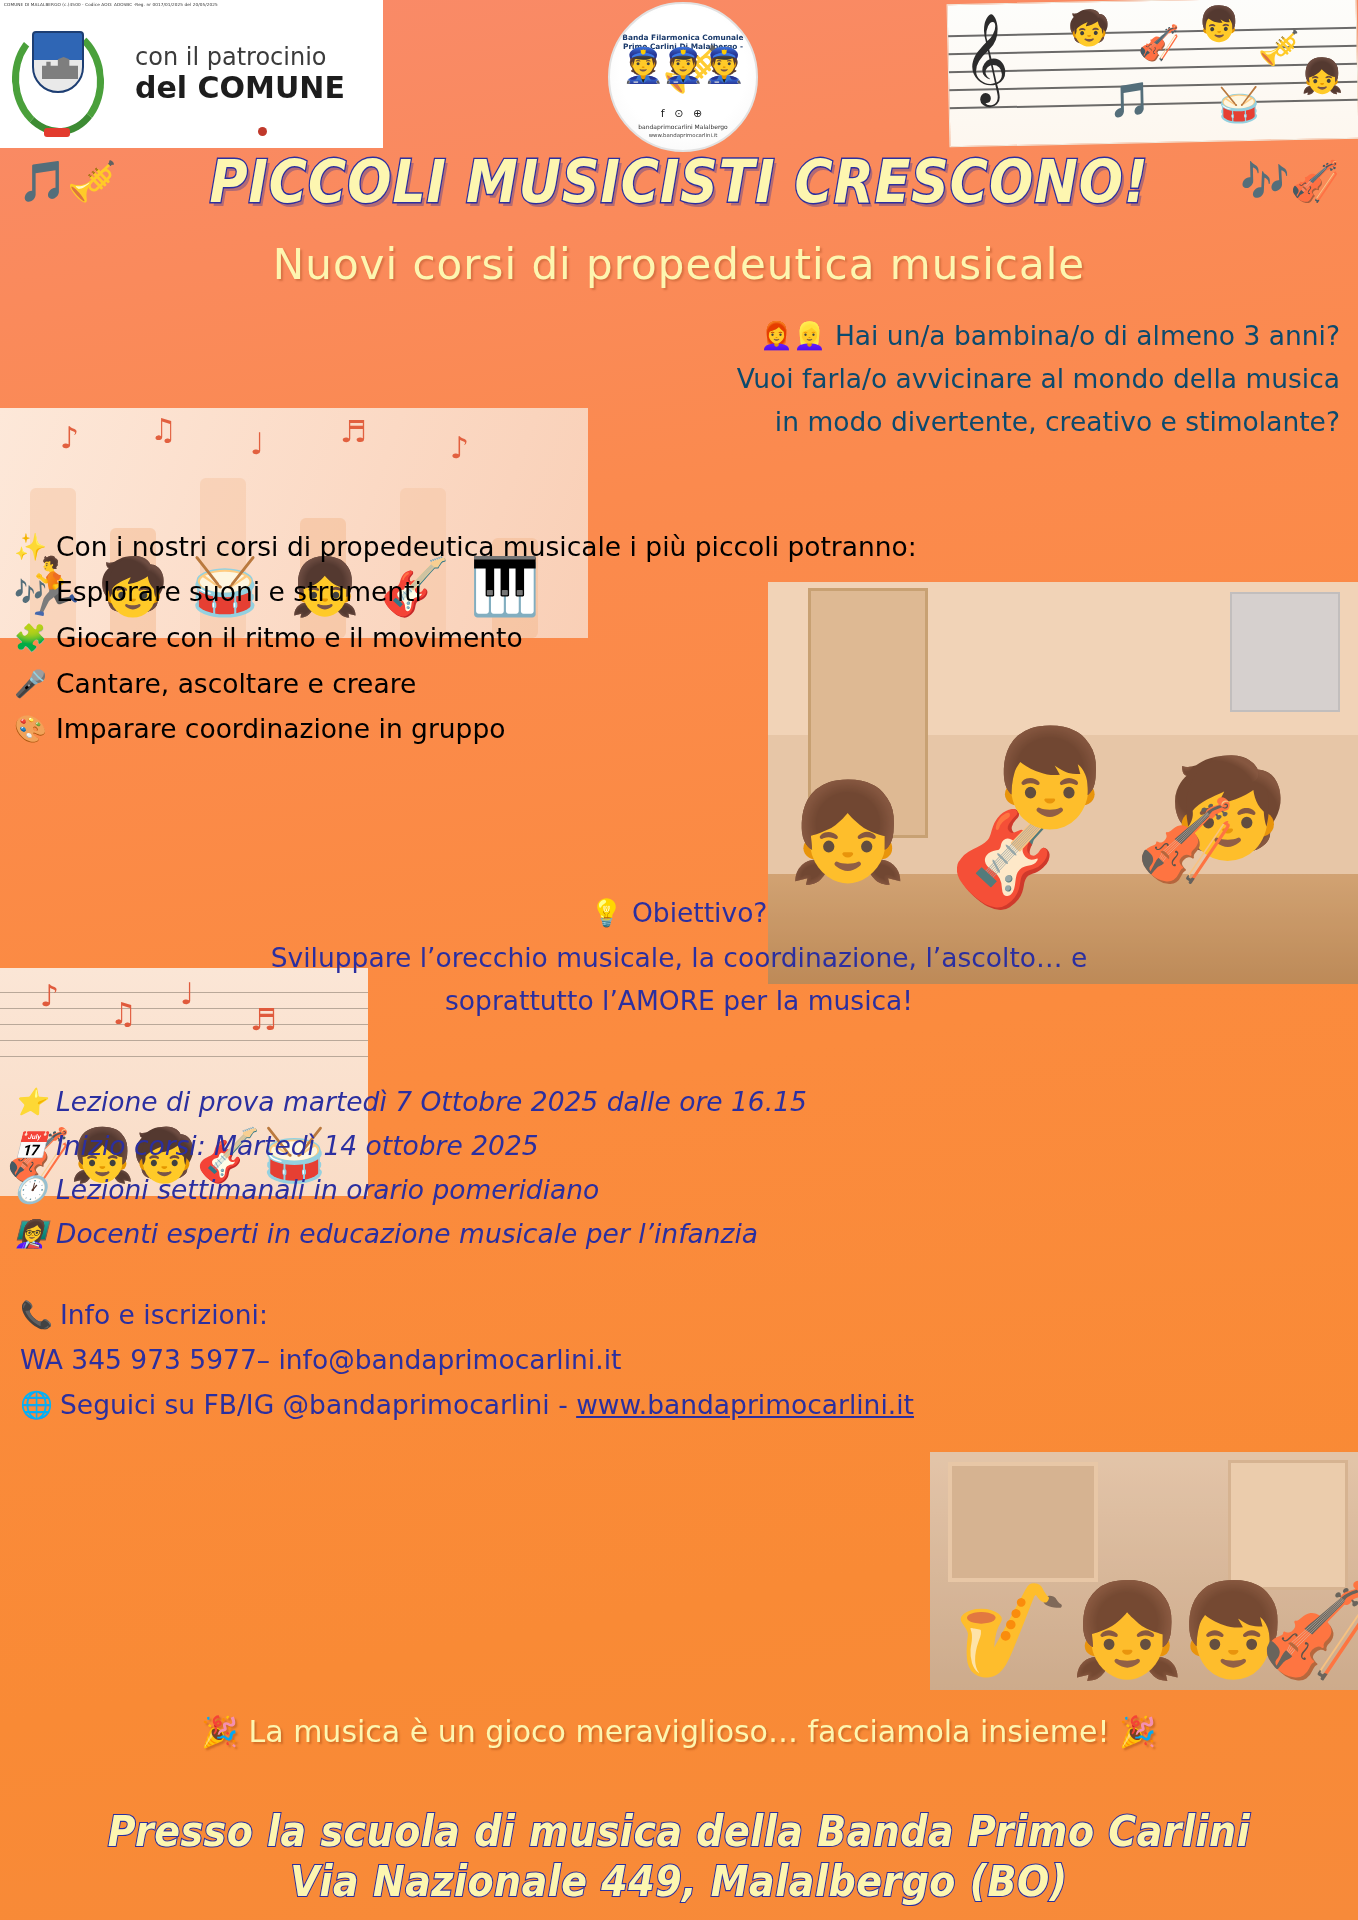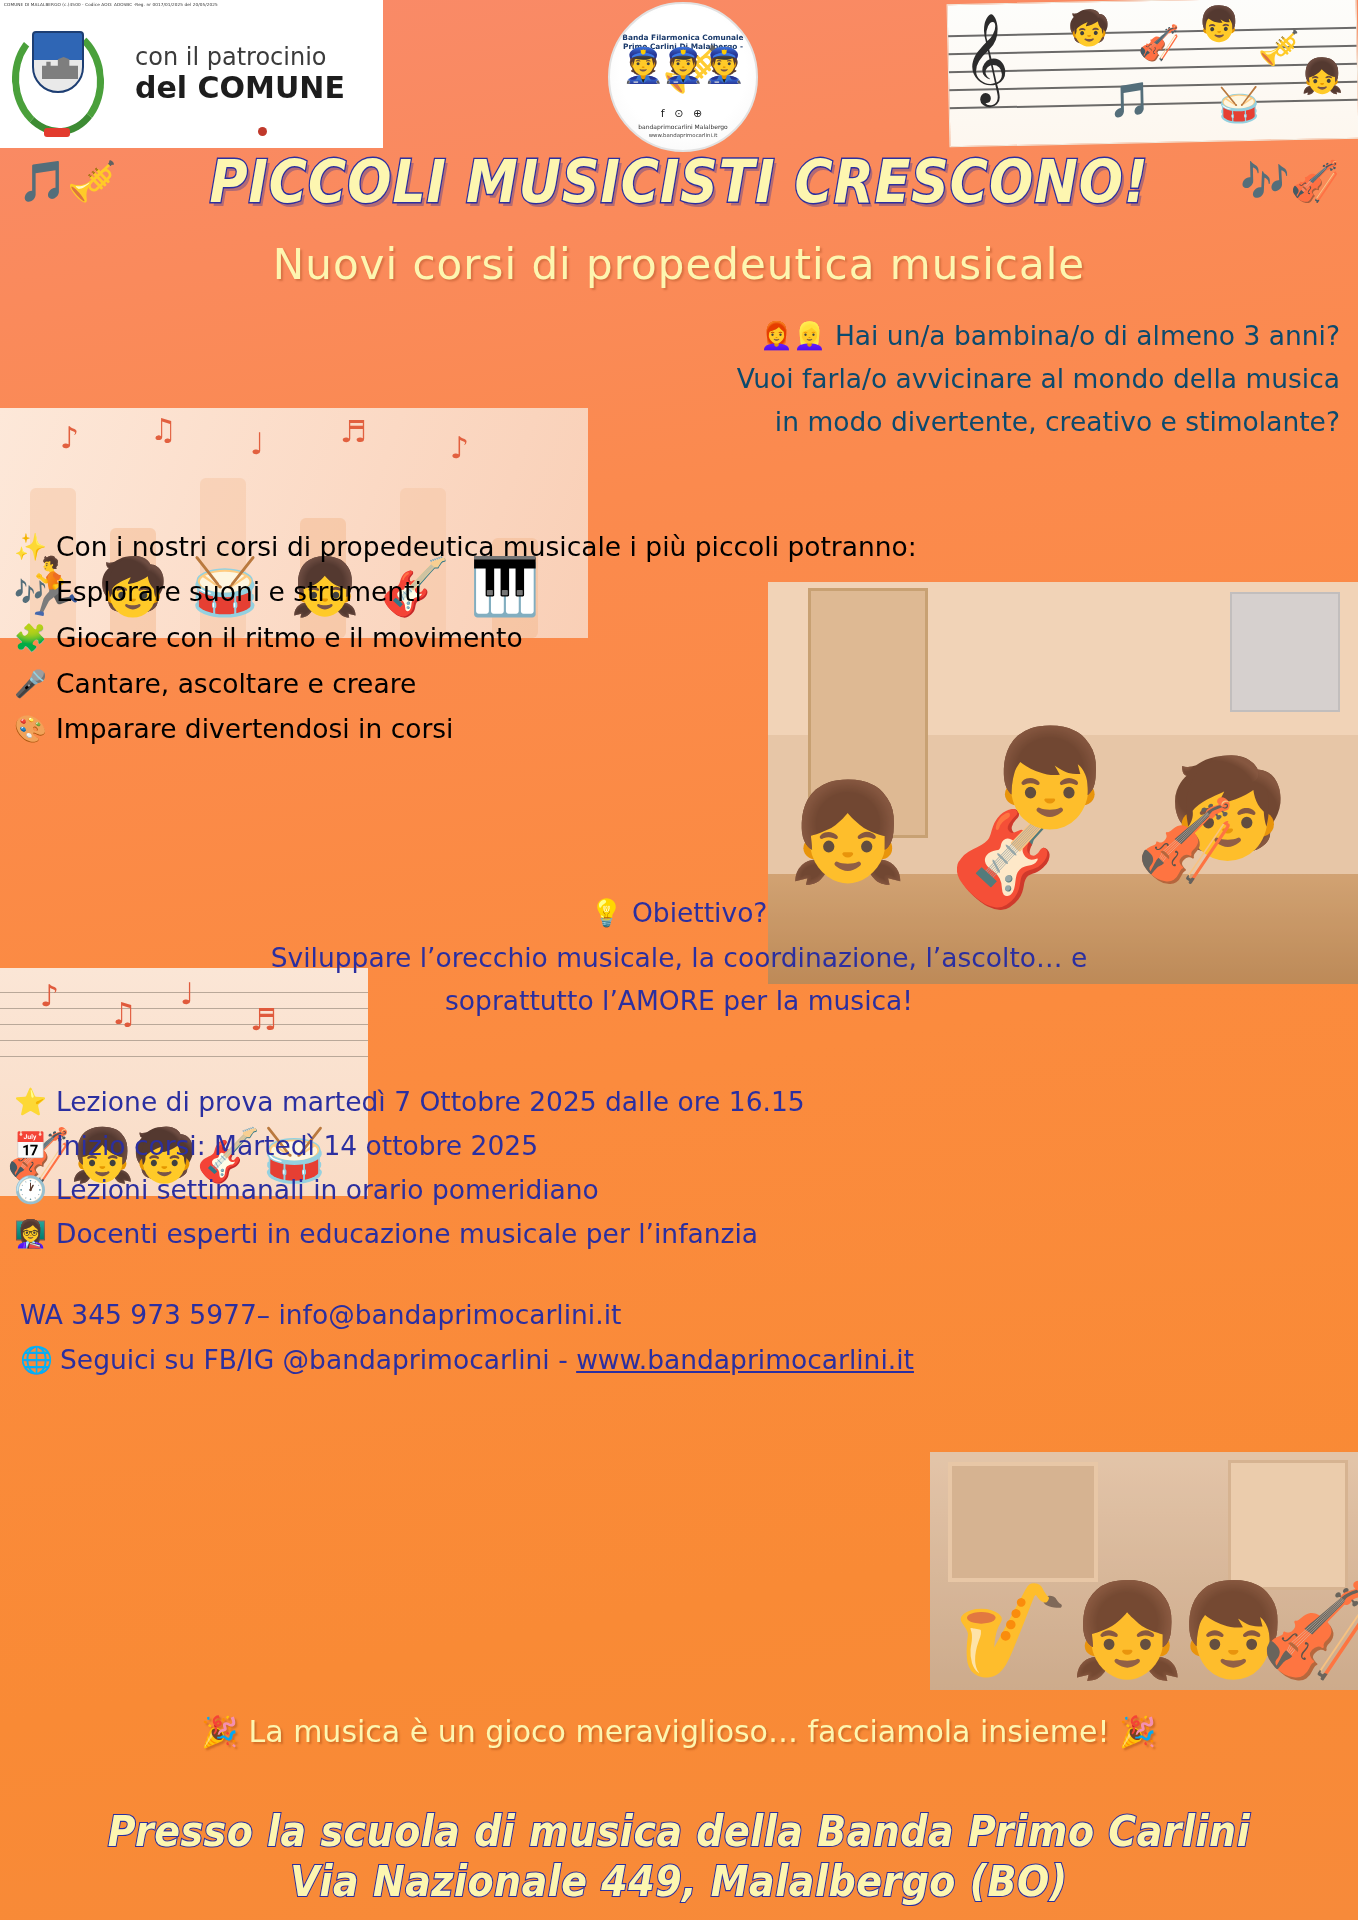--- a/index.html
+++ b/index.html
@@ -305,21 +305,21 @@
   
   .details {
     margin-top: 58px;
     padding-left: 14px;
     color: #2b2fa0;
     font-size: 26.5px;
     line-height: 1.66;
     position: relative;
     z-index: 3;
   }
-  .details .row { white-space: nowrap; }
+  .details .row { white-space: nowrap; font-style: italic; }
   .details .ico { display: inline-block; width: 42px; }
 
   
   .contact {
     margin-top: 36px;
     padding-left: 20px;
     color: #2b2fa0;
     font-size: 26.5px;
     line-height: 1.7;
     position: relative;
@@ -466,21 +466,21 @@
   <div class="row">
     <span class="ico">🎶</span><span>Esplorare suoni e strumenti</span>
   </div>
   <div class="row">
     <span class="ico">🧩</span><span>Giocare con il ritmo e il movimento</span>
   </div>
   <div class="row">
     <span class="ico">🎤</span><span>Cantare, ascoltare e creare</span>
   </div>
   <div class="row">
-    <span class="ico">🎨</span><span>Imparare divertendosi in corsi</span>
+    <span class="ico">🎨</span><span>Imparare coordinazione in gruppo</span>
   </div>
 </div>
 
 <div class="photo-kids">
   <div class="wall"></div>
   <div class="door"></div>
   <div class="poster"></div>
   <div class="floor"></div>
   <div class="child" style="left:20px;  bottom:96px;">👧</div>
   <div class="guitar" style="left:180px; bottom:70px;">🎸</div>
@@ -526,20 +526,23 @@
   <div class="row">
     <span class="ico">🕐</span><span>Lezioni settimanali in orario pomeridiano</span>
   </div>
   <div class="row">
     <span class="ico">👩‍🏫</span><span>Docenti esperti in educazione musicale per l’infanzia</span>
   </div>
 </div>
 
 <div class="contact">
   <div>
+    <span class="ico">📞</span><span>Info e iscrizioni:</span>
+  </div>
+  <div>
     <span>WA 345 973 5977– info@bandaprimocarlini.it</span>
   </div>
   <div>
     <span class="ico">🌐</span><span>Seguici su FB/IG @bandaprimocarlini - </span><span class="link">www.bandaprimocarlini.it</span>
   </div>
 </div>
 
 <div class="photo-band">
   <div class="shelf"></div>
   <div class="winbg"></div>

